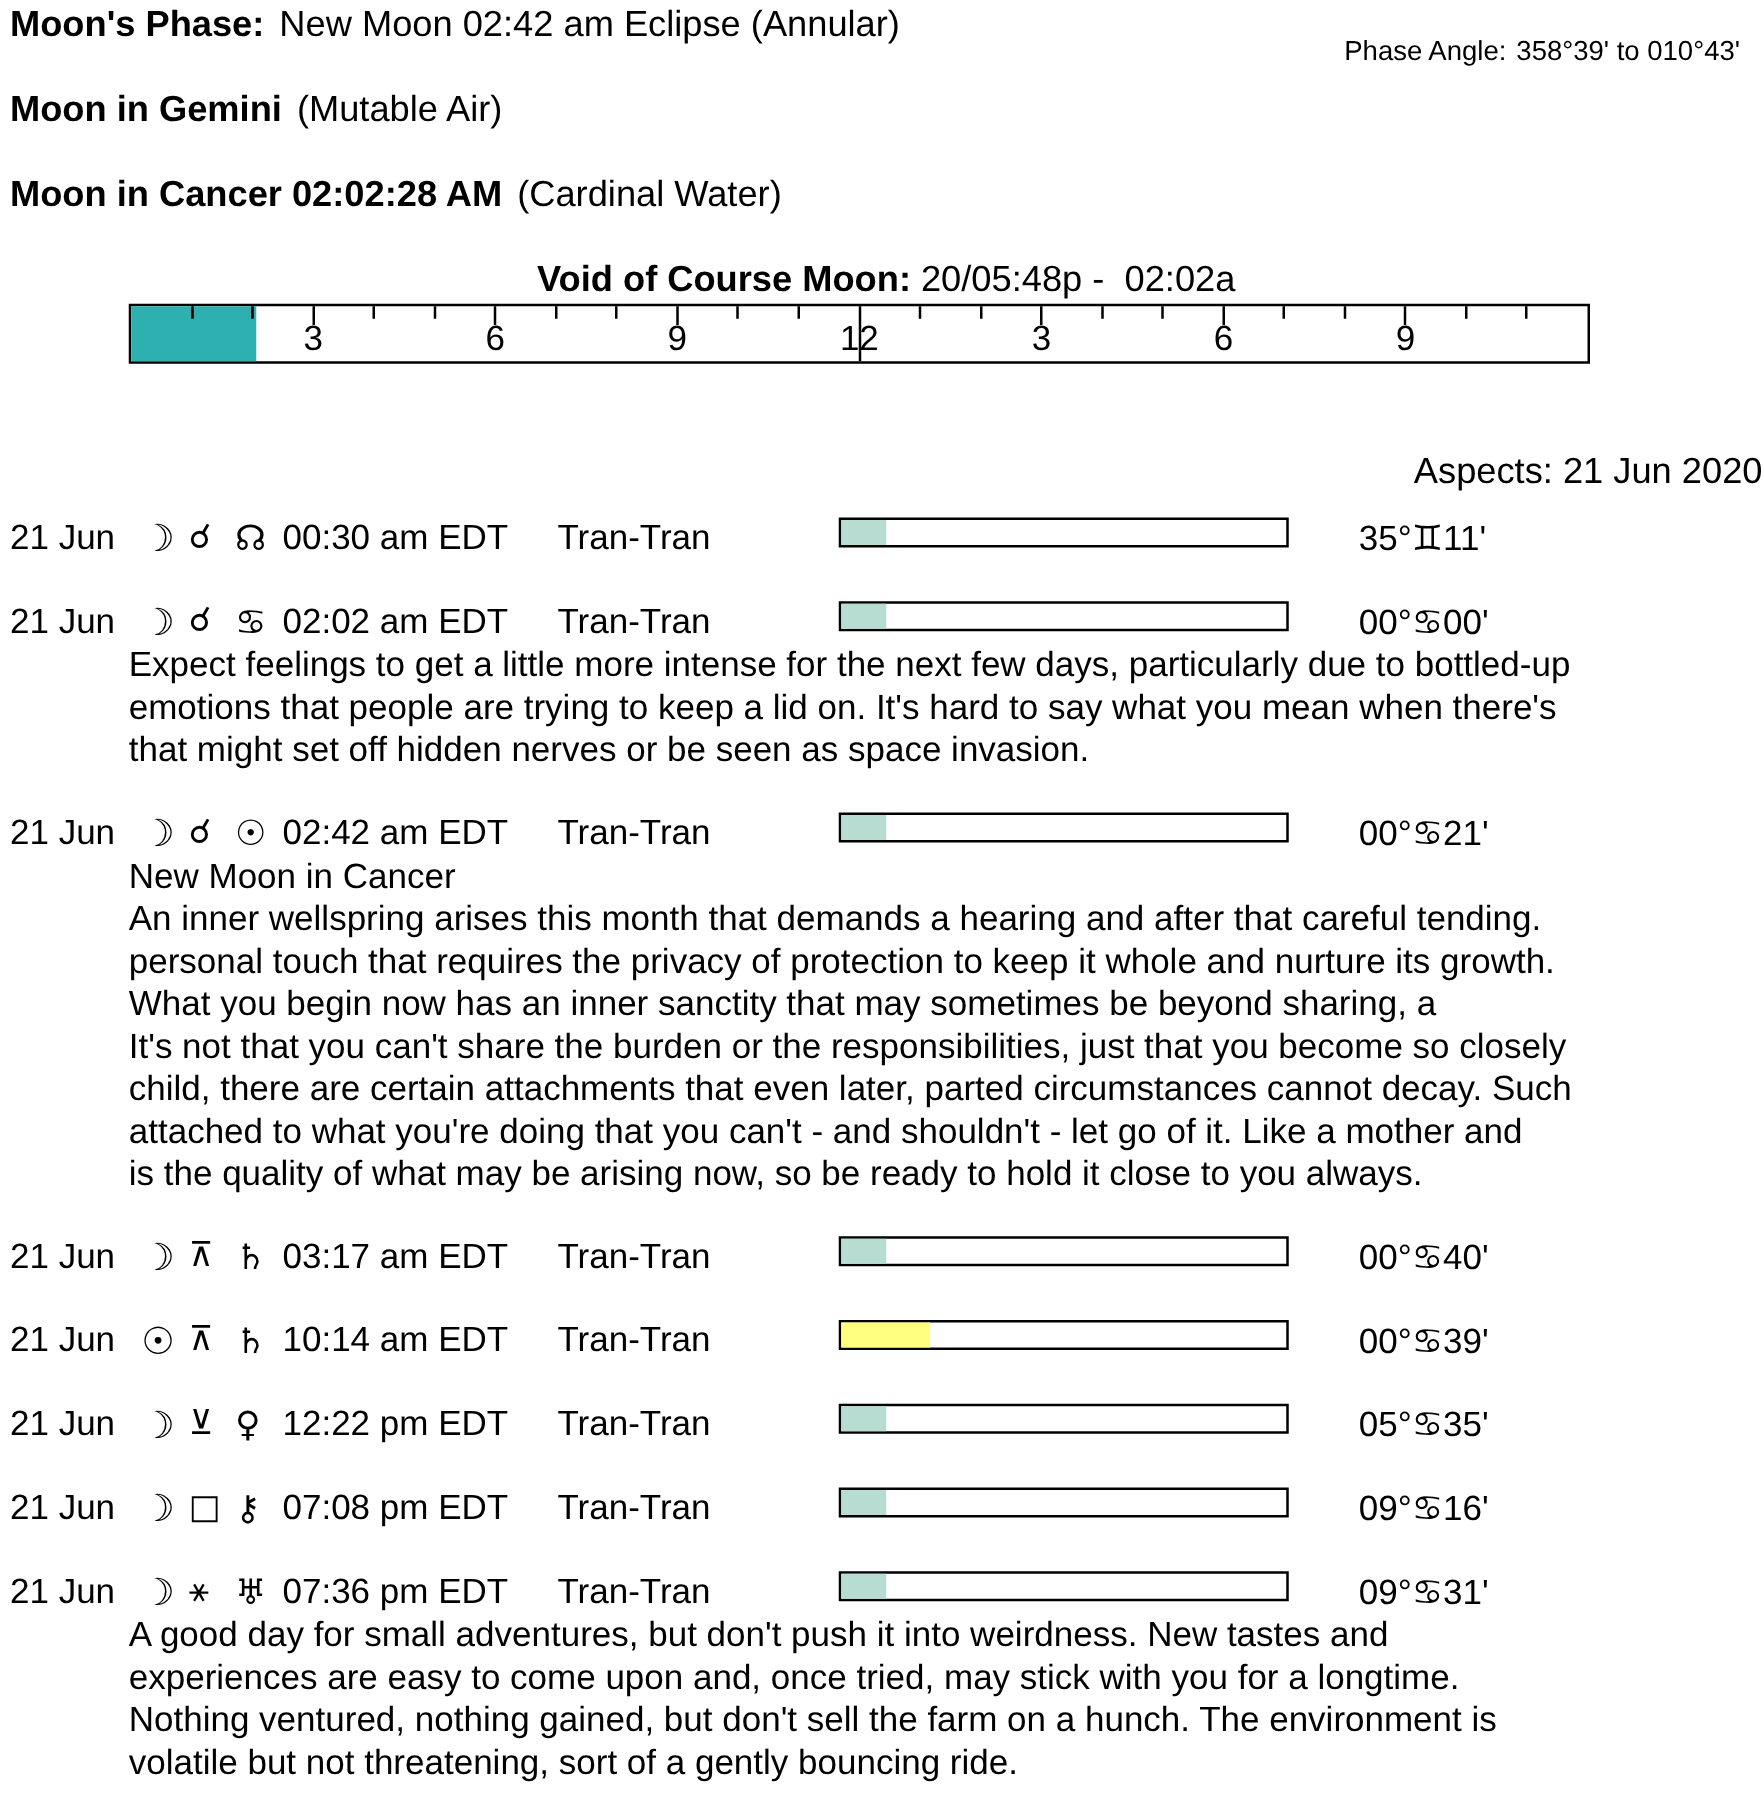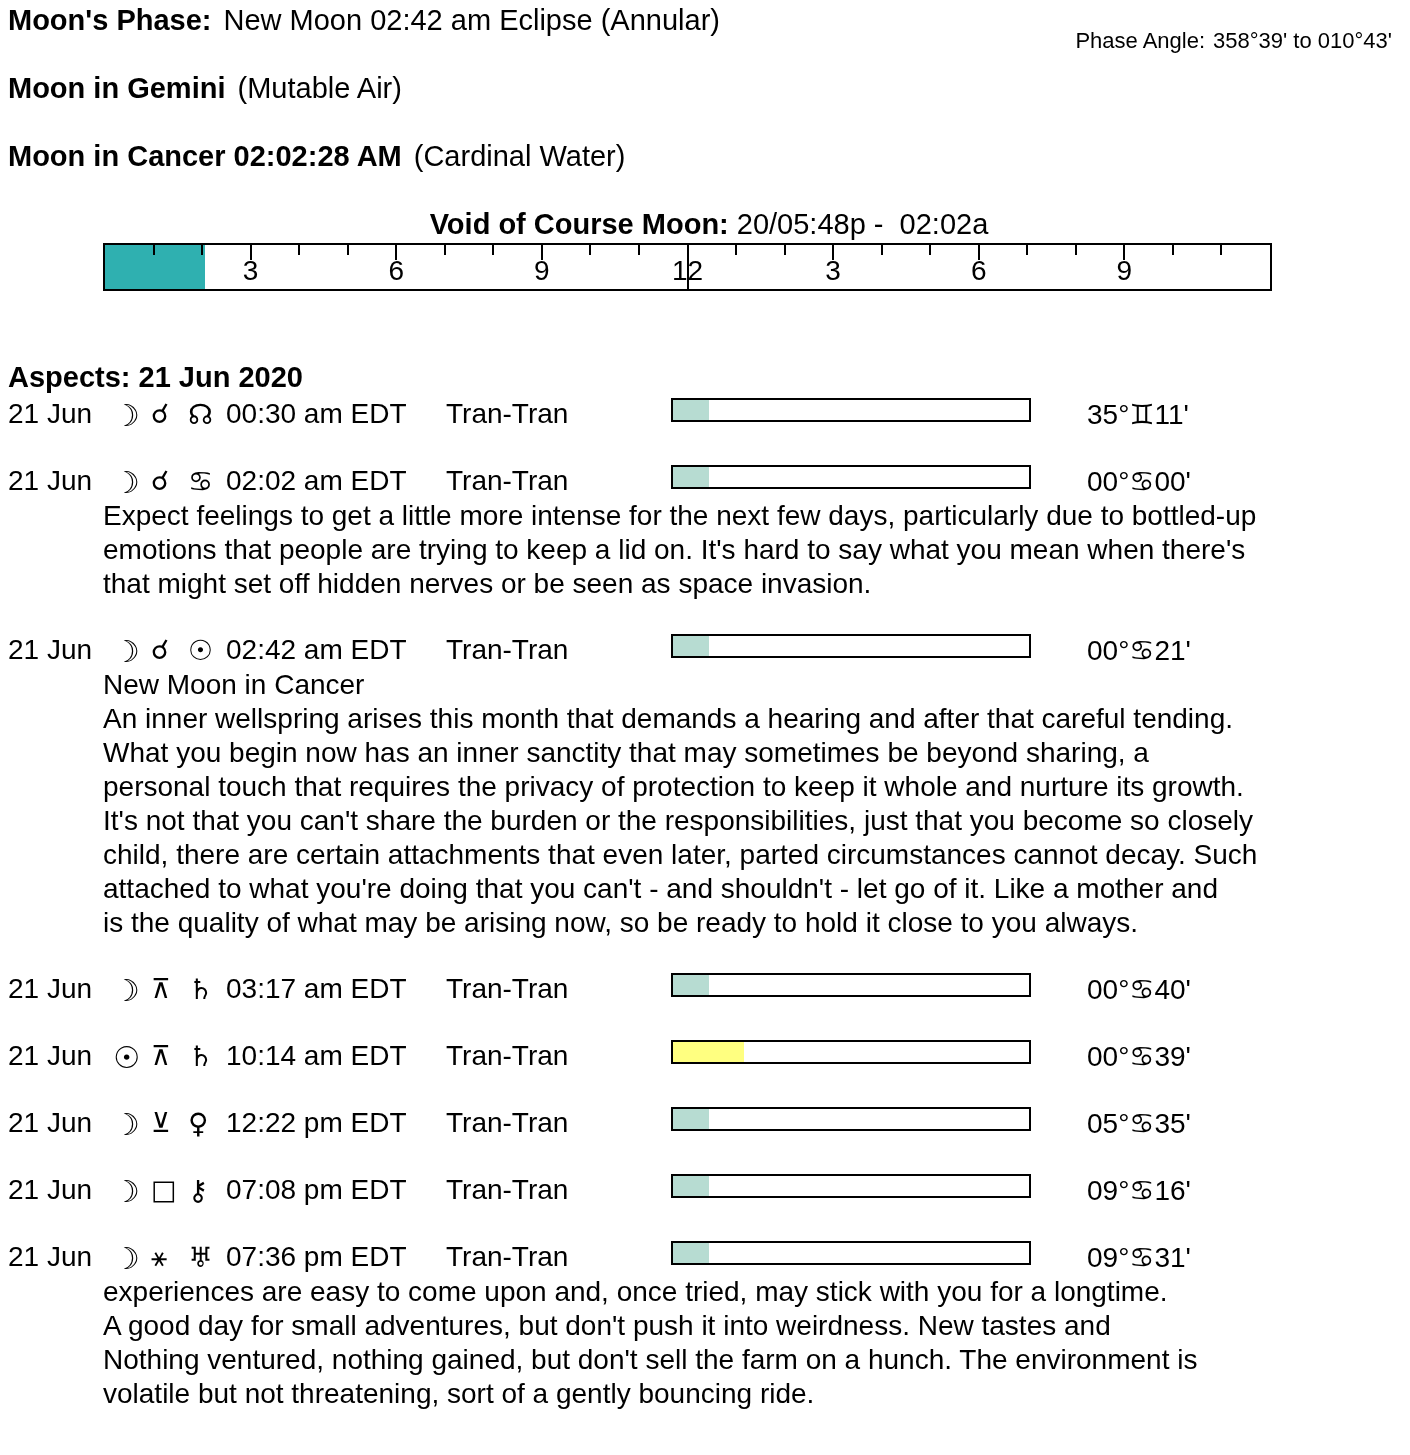--- a/index.html
+++ b/index.html
@@ -31,23 +31,23 @@
   }
   .ruler-fill{position:absolute;left:0;top:0;bottom:0;}
   .ruler-tick{position:absolute;top:0;width:2px;background:#000;transform:translateX(-50%);}
   .ruler-label{
     position:absolute;top:11px;
     transform:translateX(-50%);
     font-size:28px;line-height:30px;
   }
   
   .aspects-title{
-    margin:70px 0 4px 0;
-    text-align:left;
-    font-size:29px;font-weight:bold;line-height:33px;
+    margin:70px 0 20px 0;
+    text-align:right;
+    font-size:29px;font-weight:normal;line-height:33px;
   }
   .aspect-block{margin-bottom:33px;}
   .aspect-row{display:flex;align-items:flex-start;height:34px;font-size:28px;}
   .cell-date{width:105px;}
   .glyph{font-family:"DejaVu Sans",sans-serif;}
   .cell-g1{width:38px;font-size:30px;}
   .cell-g2{width:37px;font-size:27px;text-align:left;}
   .cell-g3{width:38px;font-size:28px;}
   .cell-time{width:220px;}
   .cell-type{width:225px;}
@@ -159,22 +159,22 @@
         <span class="cell-time">02:42 am EDT</span>
         <span class="cell-type">Tran-Tran</span>
         <span class="orb-bar">
             <span class="orb-fill" style="width: 10%; background: rgb(183, 220, 210);"></span>
           </span>
         <span class="cell-degree">00°♋21'</span>
       </div>
       <div class="aspect-notes">
           <div class="note-line">New Moon in Cancer</div>
           <div class="note-line">An inner wellspring arises this month that demands a hearing and after that careful tending.</div>
+          <div class="note-line">personal touch that requires the privacy of protection to keep it whole and nurture its growth.</div>
           <div class="note-line">What you begin now has an inner sanctity that may sometimes be beyond sharing, a</div>
-          <div class="note-line">personal touch that requires the privacy of protection to keep it whole and nurture its growth.</div>
           <div class="note-line">It's not that you can't share the burden or the responsibilities, just that you become so closely</div>
           <div class="note-line">child, there are certain attachments that even later, parted circumstances cannot decay. Such</div>
           <div class="note-line">attached to what you're doing that you can't - and shouldn't - let go of it. Like a mother and</div>
           <div class="note-line">is the quality of what may be arising now, so be ready to hold it close to you always.</div>
         </div>
     </div>
 
     <div class="aspect-block">
       <div class="aspect-row">
         <span class="cell-date">21 Jun</span>
@@ -246,21 +246,21 @@
         <span class="glyph cell-g2">⚹</span>
         <span class="glyph cell-g3">♅</span>
         <span class="cell-time">07:36 pm EDT</span>
         <span class="cell-type">Tran-Tran</span>
         <span class="orb-bar">
             <span class="orb-fill" style="width: 10%; background: rgb(183, 220, 210);"></span>
           </span>
         <span class="cell-degree">09°♋31'</span>
       </div>
       <div class="aspect-notes">
+          <div class="note-line">A good day for small adventures, but don't push it into weirdness. New tastes and</div>
           <div class="note-line">experiences are easy to come upon and, once tried, may stick with you for a longtime.</div>
-          <div class="note-line">A good day for small adventures, but don't push it into weirdness. New tastes and</div>
           <div class="note-line">Nothing ventured, nothing gained, but don't sell the farm on a hunch. The environment is</div>
           <div class="note-line">volatile but not threatening, sort of a gently bouncing ride.</div>
         </div>
     </div>
   </div>
 
 </div>
 
 </body></html>

